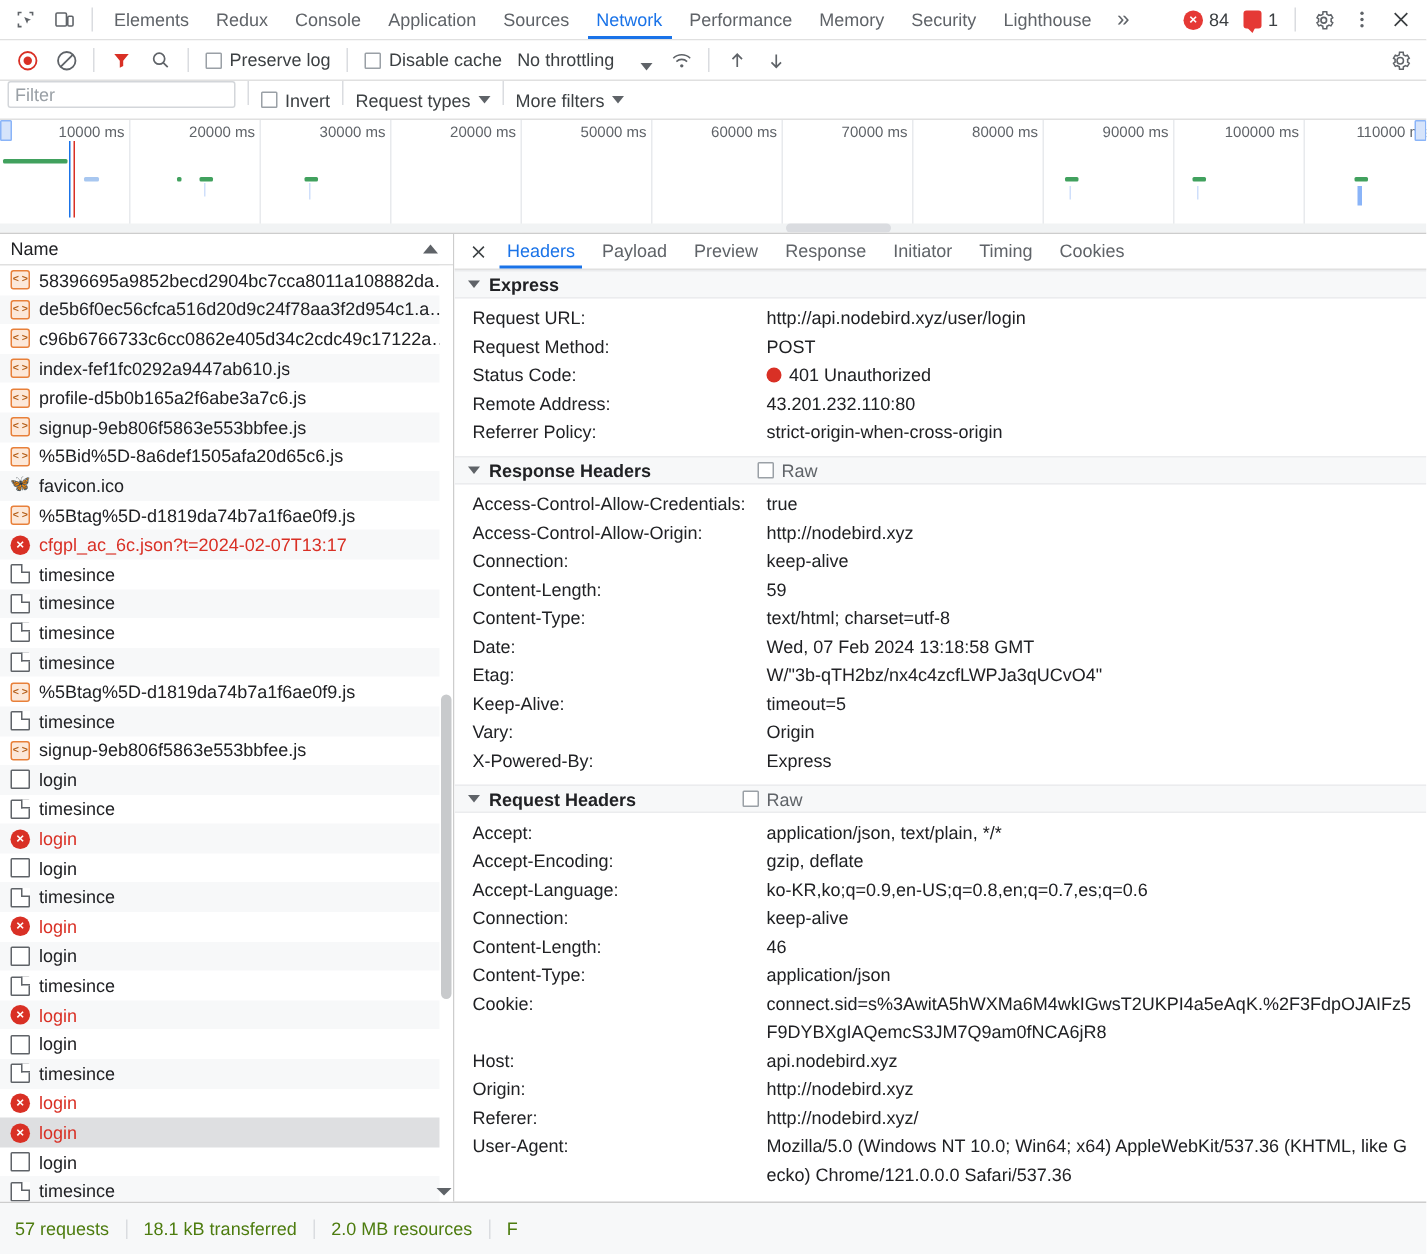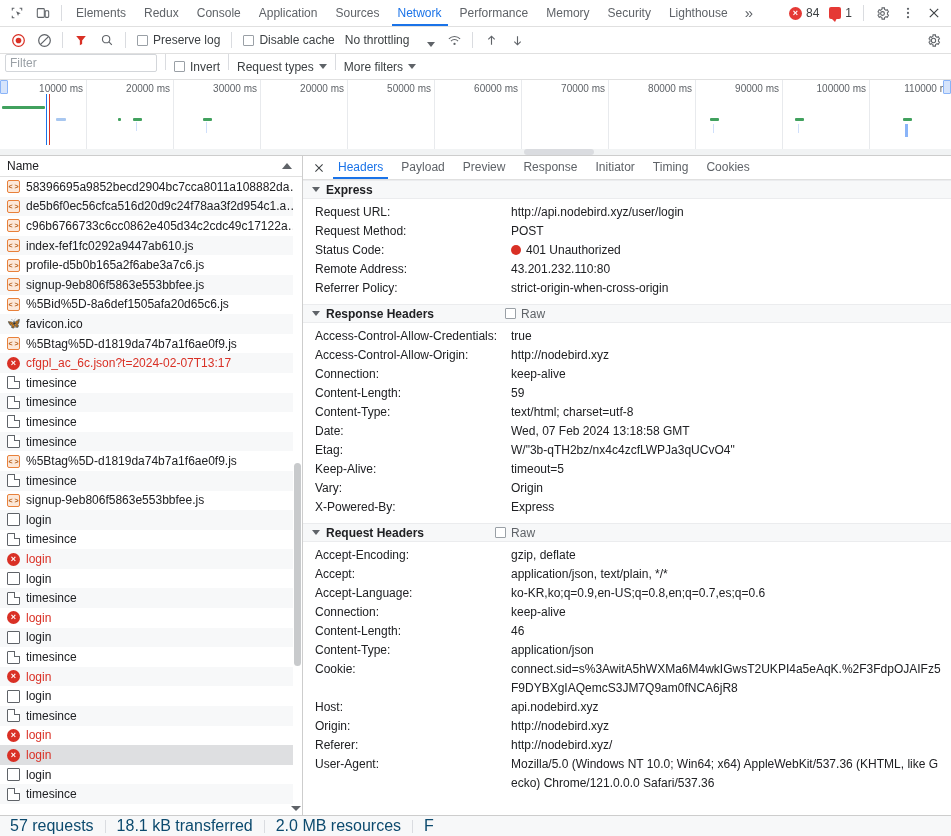--- a/index.html
+++ b/index.html
@@ -206,23 +206,23 @@
   }
   .kv .k { width:196px; min-width:196px; color:#202124; }
   .kv .v { color:#202124; word-break:break-all; padding-right:8px; }
   .status-dot {
     width:10px;height:10px;border-radius:50%;background:#d93025;display:inline-block;
     margin-right:5px; position:relative; top:1px;
   }
 
   
   .statusbar {
-    height:21px; min-height:21px; display:flex; align-items:center;
+    height:35px; min-height:21px; display:flex; align-items:center;
     border-top:1px solid #cdcdcd; background:#f7f8f9;
-    font-size:16px; color:#0c4a6e; padding-left:10px;
+    font-size:12px; color:#4d7c0f; padding-left:10px;
   }
   .sb-sep { width:1px; height:13px; background:#dadce0; margin:0 11px; }
   .sb-item { white-space:nowrap; }
 </style>
 </head>
 <body>
 
 <div class="devtools">
 
   <div class="main-tabbar">
@@ -670,26 +670,26 @@
         <div class="section-head">
           <span class="twisty"></span>
           <span>Request Headers</span>
           <span class="raw-wrap">
             <span class="cbox"></span>
             <span>Raw</span>
           </span>
         </div>
         <div class="kv-list" id="request-rows">
             <div class="kv">
+              <div class="k">Accept:</div>
+              <div class="v">application/json, text/plain, */*</div>
+            </div>
+            <div class="kv">
               <div class="k">Accept-Encoding:</div>
               <div class="v">gzip, deflate</div>
-            </div>
-            <div class="kv">
-              <div class="k">Accept:</div>
-              <div class="v">application/json, text/plain, */*</div>
             </div>
             <div class="kv">
               <div class="k">Accept-Language:</div>
               <div class="v">ko-KR,ko;q=0.9,en-US;q=0.8,en;q=0.7,es;q=0.6</div>
             </div>
             <div class="kv">
               <div class="k">Connection:</div>
               <div class="v">keep-alive</div>
             </div>
             <div class="kv">

